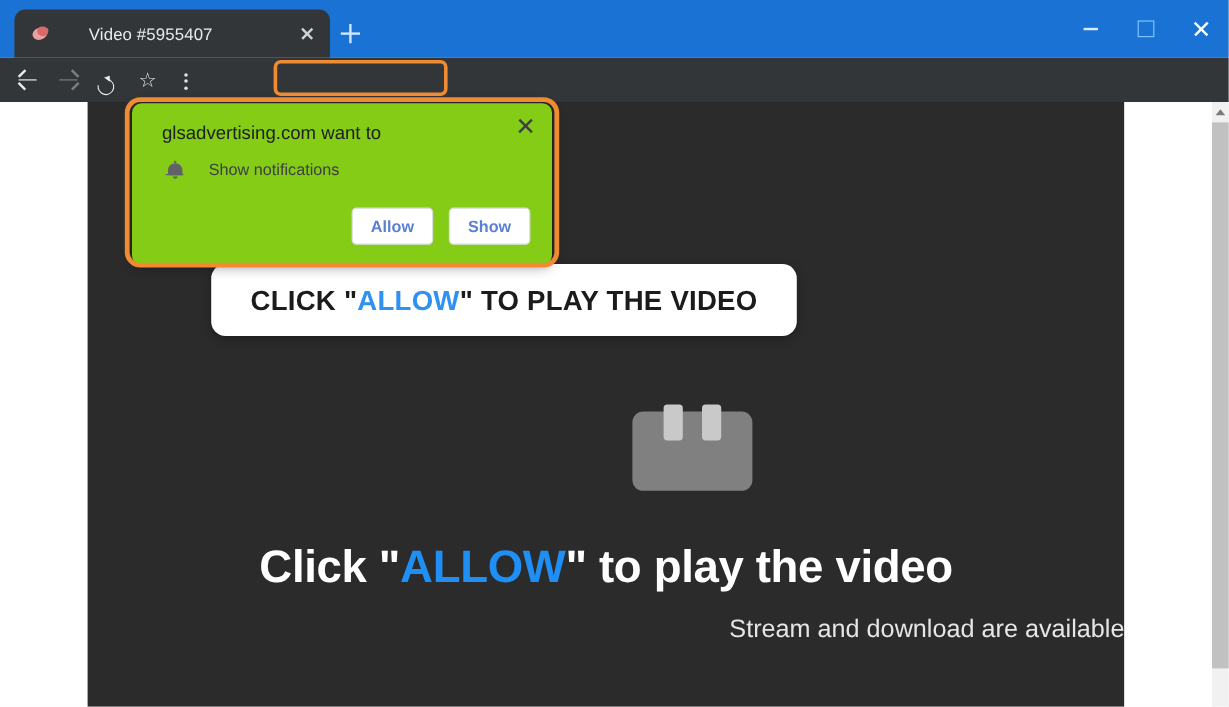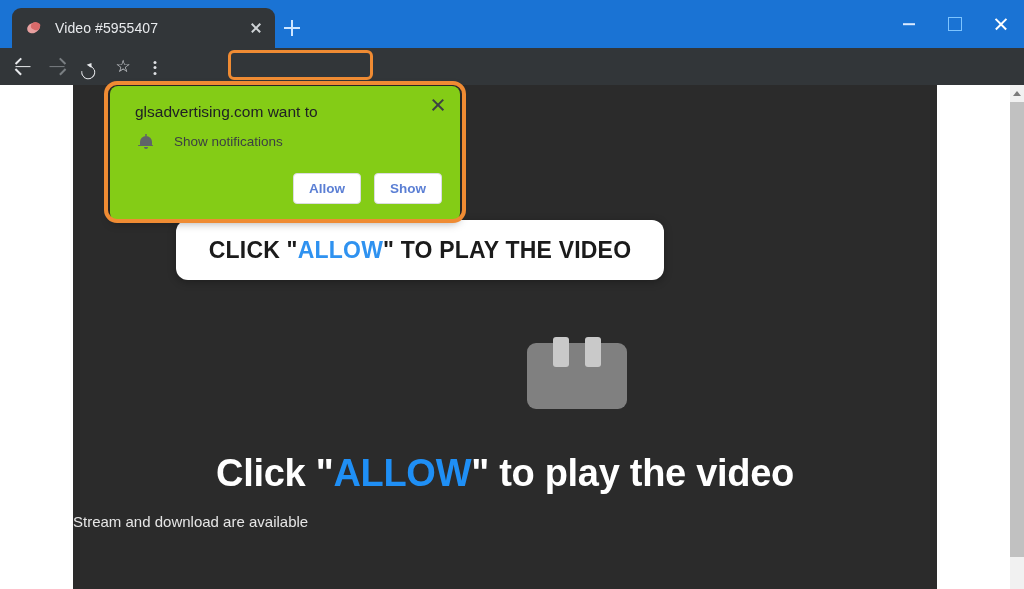--- a/index.html
+++ b/index.html
@@ -13,21 +13,21 @@
 
   
   .titlebar {
     position: absolute; left: 0; top: 0; width: 1024px; height: 48px;
     background: #1a73d4;
   }
   .tab {
     position: absolute; left: 12px; top: 8px; width: 263px; height: 40px;
     background: #323639;
     border-radius: 9px 9px 0 0;
-    display: flex; align-items: center; padding: 0 8px 0 14px;
+    display: flex; align-items: center; padding: 0 8px 0 14px; gap: 19px;
   }
   .tab-favicon {
     width: 17px; height: 17px; flex: 0 0 17px; margin-right: 12px;
     position: relative;
   }
   .tab-favicon .fav-a {
     position: absolute; left: 1px; top: 3px; width: 13px; height: 10px;
     background: #e8a0a0; border-radius: 50% 40% 55% 45%;
     transform: rotate(-18deg);
   }
@@ -254,21 +254,21 @@
 
   .page-headline {
     position: absolute; left: 73px; top: 367px; width: 864px;
     text-align: center;
     color: #ffffff; font-size: 38px; font-weight: bold;
     letter-spacing: -0.3px; white-space: nowrap;
   }
   .page-headline .hl { color: #1f8ff5; }
   .page-sub {
     position: absolute; left: 73px; top: 428px; width: 864px;
-    text-align: left; color: #e6e6e6; font-size: 15px;
+    text-align: right; color: #e6e6e6; font-size: 21px;
   }
 
   
   .perm-outline {
     position: absolute; left: 104px; top: 81px; width: 362px; height: 142px;
     border: 4px solid #ef8b33; border-radius: 13px; z-index: 40;
     pointer-events: none;
   }
   .perm-bubble {
     position: absolute; left: 110px; top: 86px; width: 350px; height: 135px;

